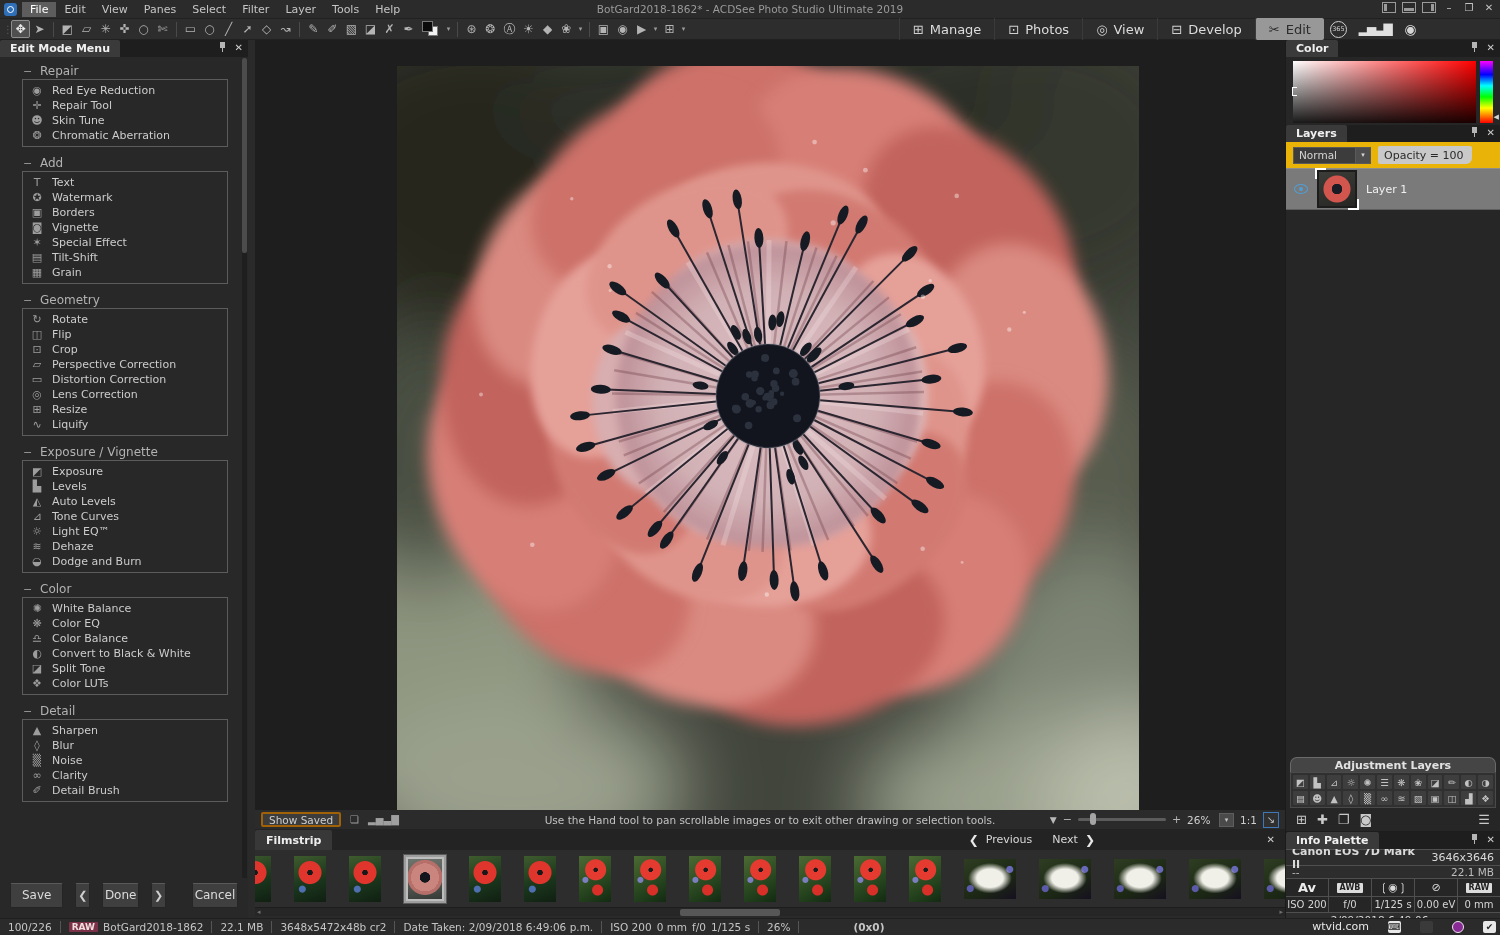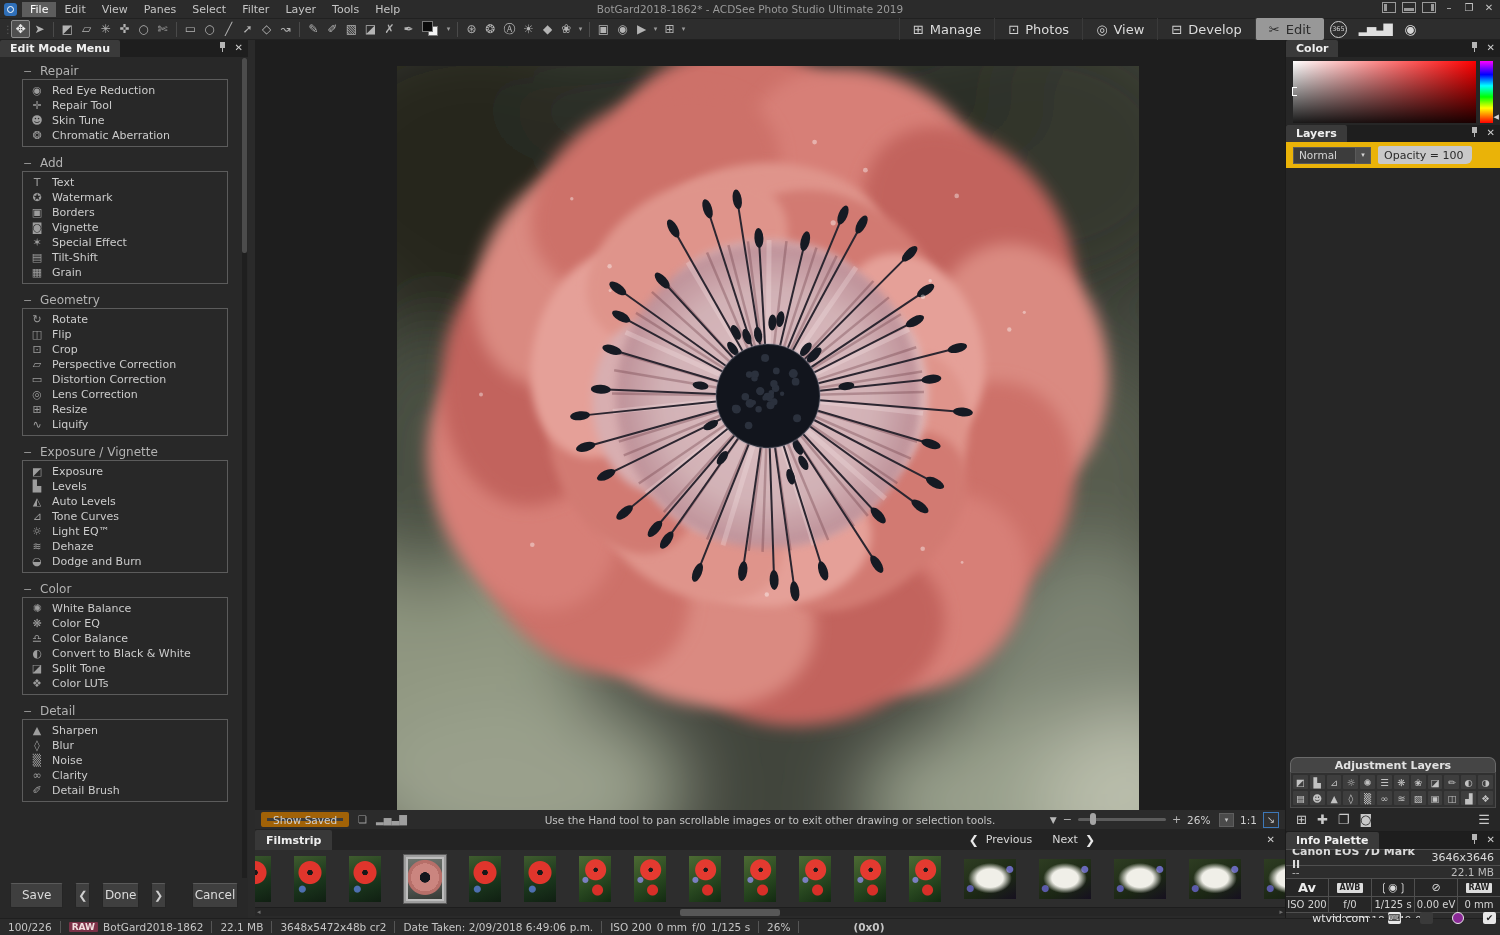--- a/index.html
+++ b/index.html
@@ -68,21 +68,21 @@
   .btn { background:#3f3f3f; border:1px solid #252525; border-top-color:#5a5a5a; color:#dcdcdc; font-size:12px; border-radius:2px; height:25px; display:flex; align-items:center; justify-content:center; cursor:default; }
   .btn-save { width:58px; } .btn-done { width:40px; } .btn-cancel { width:50px; margin-left:14px; }
   .btn-arrow { width:16px; font-size:11px; font-weight:bold; color:#cfcfcf; margin:0 4px; }
 
   
   .canvas { position:absolute; top:40px; left:255px; width:1030px; height:770px; background:#1e1e1e; overflow:hidden; }
   #photo { position:absolute; left:142px; top:26px; width:742px; height:744px; }
 
   
   .hintbar { position:absolute; top:810px; left:255px; width:1030px; height:19px; background:#2b2b2b; display:flex; align-items:center; padding:0 6px; }
-  .show-saved { height:15px; background:#3c3c3c; border:6px solid #a16207; color:#cfcfcf; font-size:10.5px; display:flex; align-items:center; padding:0 6px; border-radius:2px; }
+  .show-saved { height:15px; background:#3c3c3c; border:2px solid #a16207; color:#cfcfcf; font-size:10.5px; display:flex; align-items:center; padding:0 6px; border-radius:2px; }
   .hb-icon { color:#9f9f9f; font-size:10px; margin-left:9px; }
   .hint-text { position:absolute; left:0; right:0; text-align:center; color:#c2c2c2; font-size:10.5px; pointer-events:none; }
   .zoom-ctrls { position:absolute; right:6px; display:flex; align-items:center; gap:6px; }
   .zc-tri { color:#b9b9b9; font-size:9px; }
   .zc-minus,.zc-plus { color:#b5b5b5; font-size:11px; }
   .zc-slider { width:88px; height:3px; background:#5c5c5c; border-radius:2px; position:relative; }
   .zc-slider i { position:absolute; left:12px; top:-5px; width:6px; height:12px; background:#a5a5a5; border-radius:3px; }
   .zc-pct { color:#cfcfcf; font-size:10.5px; width:26px; }
   .zc-dd { width:15px; height:14px; background:#4a4a4a; border:1px solid #5e5e5e; color:#c5c5c5; font-size:7px; display:flex; align-items:center; justify-content:center; }
   .zc-ratio { color:#cfcfcf; font-size:10.5px; }
@@ -119,21 +119,21 @@
   .fs-scroll .arrow { position:absolute; top:0; color:#6e6e6e; font-size:7px; line-height:9px; }
   .fs-scroll .arrow.left { left:2px; } .fs-scroll .arrow.right { right:2px; }
   .fs-scroll .thumb-bar { position:absolute; left:425px; top:1px; width:100px; height:7px; background:#575757; border-radius:2px; }
 
   
   .statusbar { position:absolute; bottom:0; left:0; right:0; height:17px; background:#2b2b2b; border-top:1px solid #1f1f1f; display:flex; align-items:center; font-size:10.5px; color:#c5c5c5; z-index:30; }
   .sb-seg { padding:0 8px; border-right:1px solid #555; height:12px; display:flex; align-items:center; gap:5px; white-space:nowrap; }
   .sb-seg.nob { border-right:none;font-weight:bold; }
   .raw-badge { background:#7b3147; color:#f0dede; font-size:9px; font-weight:bold; padding:0 3px; border-radius:1px; }
   .sb-spacer { width:46px; border-right:none; }
-  .watermark { position:absolute; right:4px; bottom:10px; display:flex; align-items:flex-start; gap:19px; color:#e8e8e8; font-size:11px; }
+  .watermark { position:absolute; right:4px; bottom:2px; display:flex; align-items:flex-end; gap:19px; color:#e8e8e8; font-size:11px; }
   .wm-box { width:13px; height:12px; background:#e8e8e8; color:#222; font-size:9px; display:flex; align-items:center; justify-content:center; border-radius:2px; }
   .wm-box.dark { background:#3a3a3a; color:#ddd; }
   .wm-dot { width:12px; height:12px; border-radius:50%; background:#8a2a96; border:1.5px solid #e8e8e8; }
 
   
   .right-panel { position:absolute; top:40px; right:0; width:215px; bottom:17px; background:#262626; border-left:1px solid #1b1b1b; }
   .color-grad-wrap { position:relative; height:68px; padding:4px 7px 2px 7px; display:flex; gap:4px; }
   .color-grad { position:relative; flex:1; background: linear-gradient(to bottom, rgba(0,0,0,0) 0%, rgba(0,0,0,0.9) 100%), linear-gradient(to right, #ffffff 0%, #ff0000 100%); }
   .cg-marker { position:absolute; left:-1px; top:42%; width:5px; height:9px; border:1.5px solid #fff; border-right:none; }
   .hue-strip { position:relative; width:13px; background: linear-gradient(to bottom, #ff00ff 0%, #0000ff 22%, #00ffff 40%, #00ff00 58%, #ffff00 76%, #ff8000 88%, #ff0000 100%); }
@@ -923,20 +923,27 @@
       <span class="close-x">✕</span>
     </span>
   </div>
   <div class="layers-ctrl">
     <span class="blend-select">
       <span class="bs-label">Normal</span>
       <span class="bs-dd">▾</span>
     </span>
     <span class="opacity-field">Opacity = 100</span>
   </div>
+  <div class="layer-row">
+    <span class="eye-icon"></span>
+    <span class="layer-thumb">
+        <i></i>
+      </span>
+    <span class="layer-name">Layer 1</span>
+  </div>
 
   <div class="adj-section">
     <div class="adj-title">Adjustment Layers</div>
     <div class="adj-grid">
 
     <span class="adj-icon">◩</span>
         <span class="adj-icon">▙</span>
         <span class="adj-icon">⊿</span>
         <span class="adj-icon">☼</span>
         <span class="adj-icon">✺</span>

